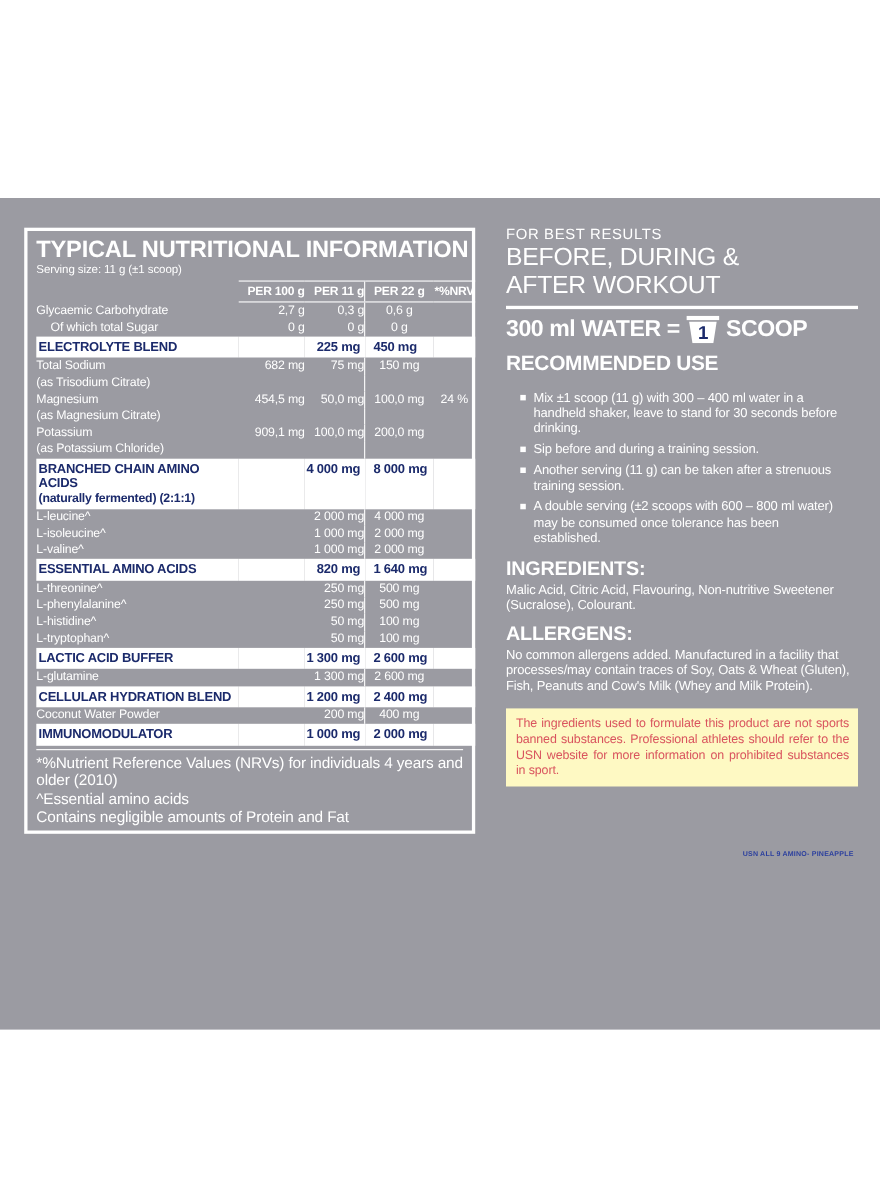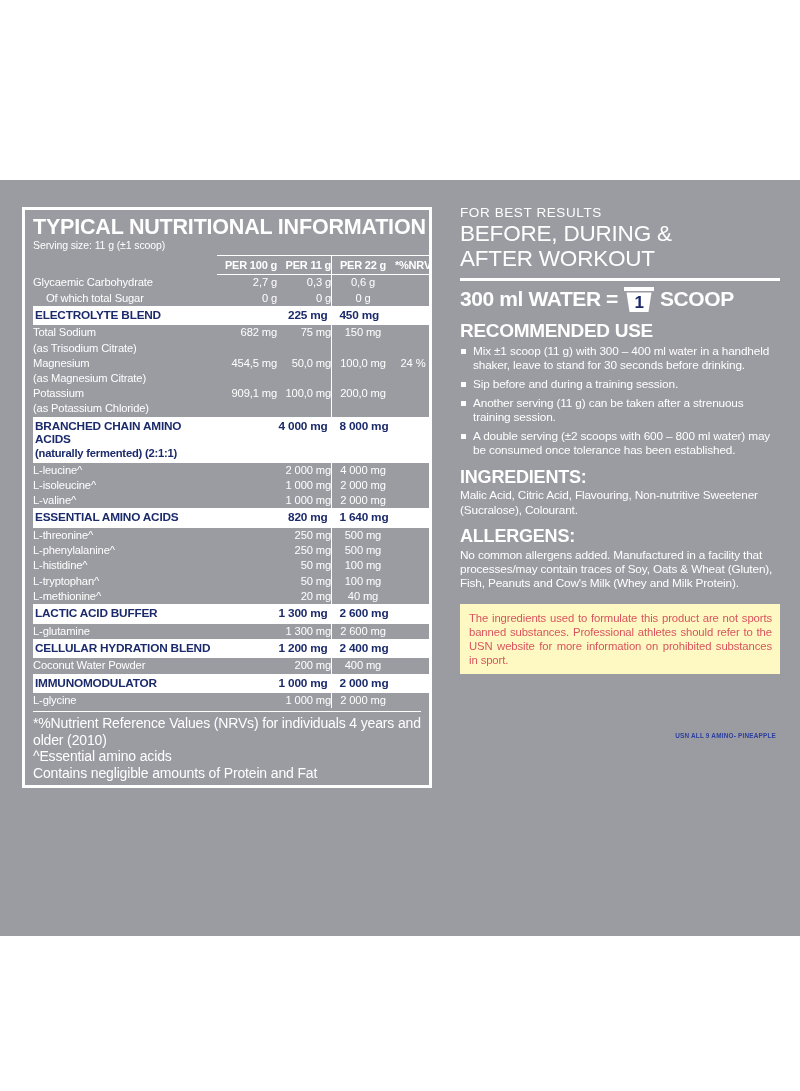--- a/index.html
+++ b/index.html
@@ -93,21 +93,21 @@
   }
   .scoop-badge{
     position:relative;width:30px;height:25px;display:inline-block;flex:none;
   }
   .scoop-badge svg{display:block;}
 
   .sec-head{
     color:#ffffff;font-size:19px;font-weight:bold;letter-spacing:-0.3px;
     margin-top:9px;margin-bottom:2px;line-height:1.1;
   }
-  ul.bullets{list-style:none;margin:0;padding:0;}
+  ul.bullets{list-style:none;margin:12px;padding:0;}
   ul.bullets li{
     position:relative;padding-left:13px;color:#ffffff;font-size:11.8px;
     line-height:1.2;margin-bottom:5px;letter-spacing:-0.15px;
   }
   ul.bullets li .sq{
     position:absolute;left:1px;top:5px;width:5px;height:5px;background:#ffffff;
   }
   .sec-head2{
     color:#ffffff;font-size:18px;font-weight:bold;letter-spacing:-0.2px;
     margin-top:10px;margin-bottom:1px;line-height:1.1;
@@ -262,27 +262,20 @@
             <td class="c-22">100 mg</td>
             <td class="c-nrv"></td>
           </tr>
           <tr class="data">
             <td class="c-name">L-tryptophan^</td>
             <td class="c-100"></td>
             <td class="c-11">50 mg</td>
             <td class="c-22">100 mg</td>
             <td class="c-nrv"></td>
           </tr>
-          <tr class="data">
-            <td class="c-name">L-methionine^</td>
-            <td class="c-100"></td>
-            <td class="c-11">20 mg</td>
-            <td class="c-22">40 mg</td>
-            <td class="c-nrv"></td>
-          </tr>
           <tr class="hl">
             <td class="c-name">LACTIC ACID BUFFER</td>
             <td class="c-100"></td>
             <td class="c-11">1 300 mg</td>
             <td class="c-22">2 600 mg</td>
             <td class="c-nrv"></td>
           </tr>
           <tr class="data">
             <td class="c-name">L-glutamine</td>
             <td class="c-100"></td>
@@ -299,27 +292,20 @@
           </tr>
           <tr class="data">
             <td class="c-name">Coconut Water Powder</td>
             <td class="c-100"></td>
             <td class="c-11">200 mg</td>
             <td class="c-22">400 mg</td>
             <td class="c-nrv"></td>
           </tr>
           <tr class="hl">
             <td class="c-name">IMMUNOMODULATOR</td>
-            <td class="c-100"></td>
-            <td class="c-11">1 000 mg</td>
-            <td class="c-22">2 000 mg</td>
-            <td class="c-nrv"></td>
-          </tr>
-          <tr class="data">
-            <td class="c-name">L-glycine</td>
             <td class="c-100"></td>
             <td class="c-11">1 000 mg</td>
             <td class="c-22">2 000 mg</td>
             <td class="c-nrv"></td>
           </tr>
         </tbody>
     </table>
     <div class="foot-note">
       <div>*%Nutrient Reference Values (NRVs) for individuals 4 years and older (2010)</div>
       <div>^Essential amino acids</div>

